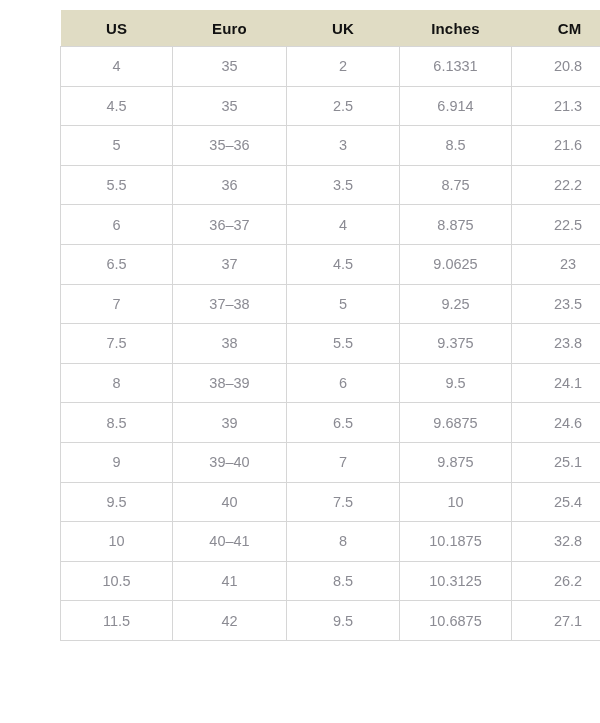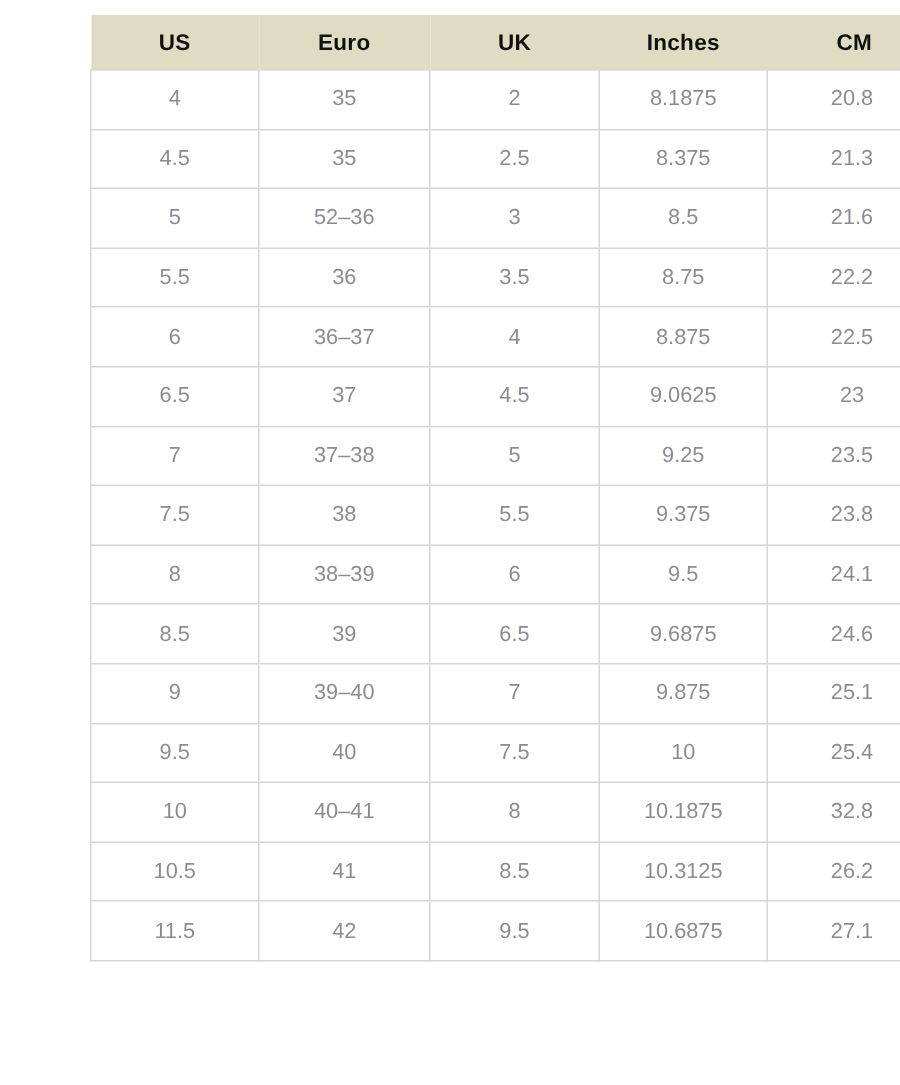--- a/index.html
+++ b/index.html
@@ -90,33 +90,33 @@
           <th>UK</th>
           <th>Inches</th>
           <th>CM</th>
         </tr>
       </thead>
       <tbody id="chart-body">
           <tr>
             <td>4</td>
             <td>35</td>
             <td>2</td>
-            <td>8.1875</td>
+            <td>6.1331</td>
             <td>20.8</td>
           </tr>
           <tr>
             <td>4.5</td>
             <td>35</td>
             <td>2.5</td>
-            <td>8.375</td>
+            <td>6.914</td>
             <td>21.3</td>
           </tr>
           <tr>
             <td>5</td>
-            <td>52–36</td>
+            <td>35–36</td>
             <td>3</td>
             <td>8.5</td>
             <td>21.6</td>
           </tr>
           <tr>
             <td>5.5</td>
             <td>36</td>
             <td>3.5</td>
             <td>8.75</td>
             <td>22.2</td>

